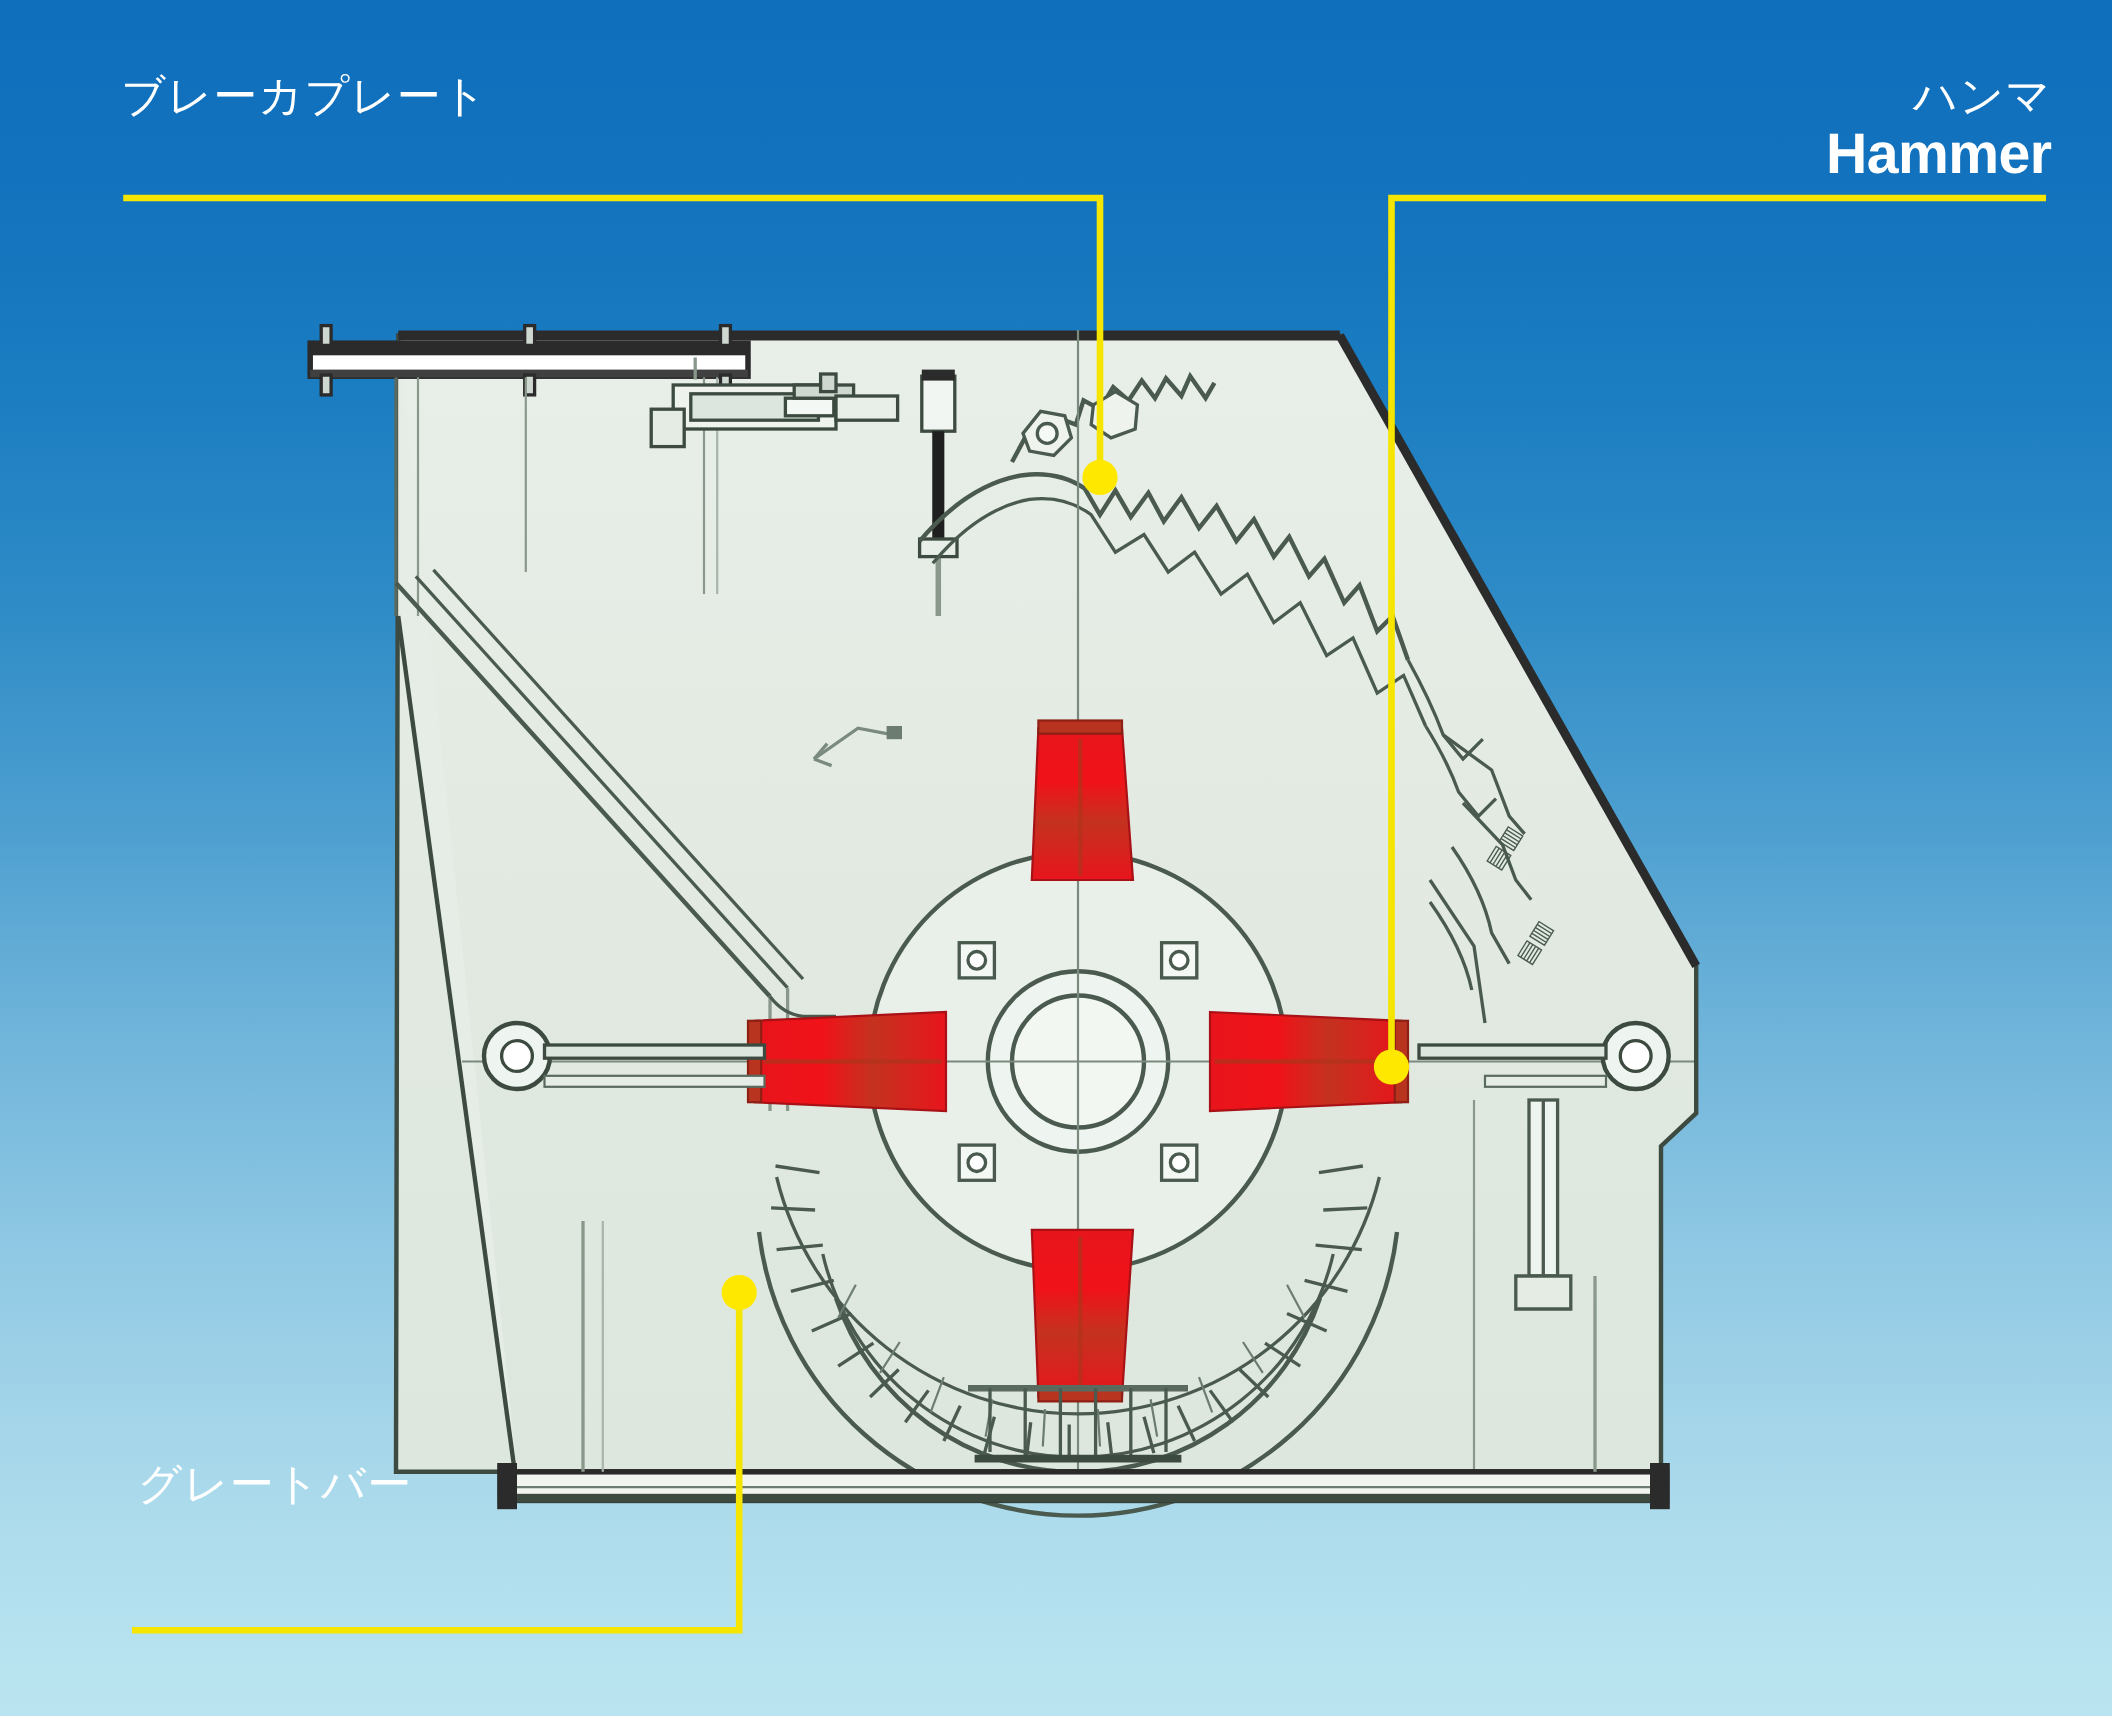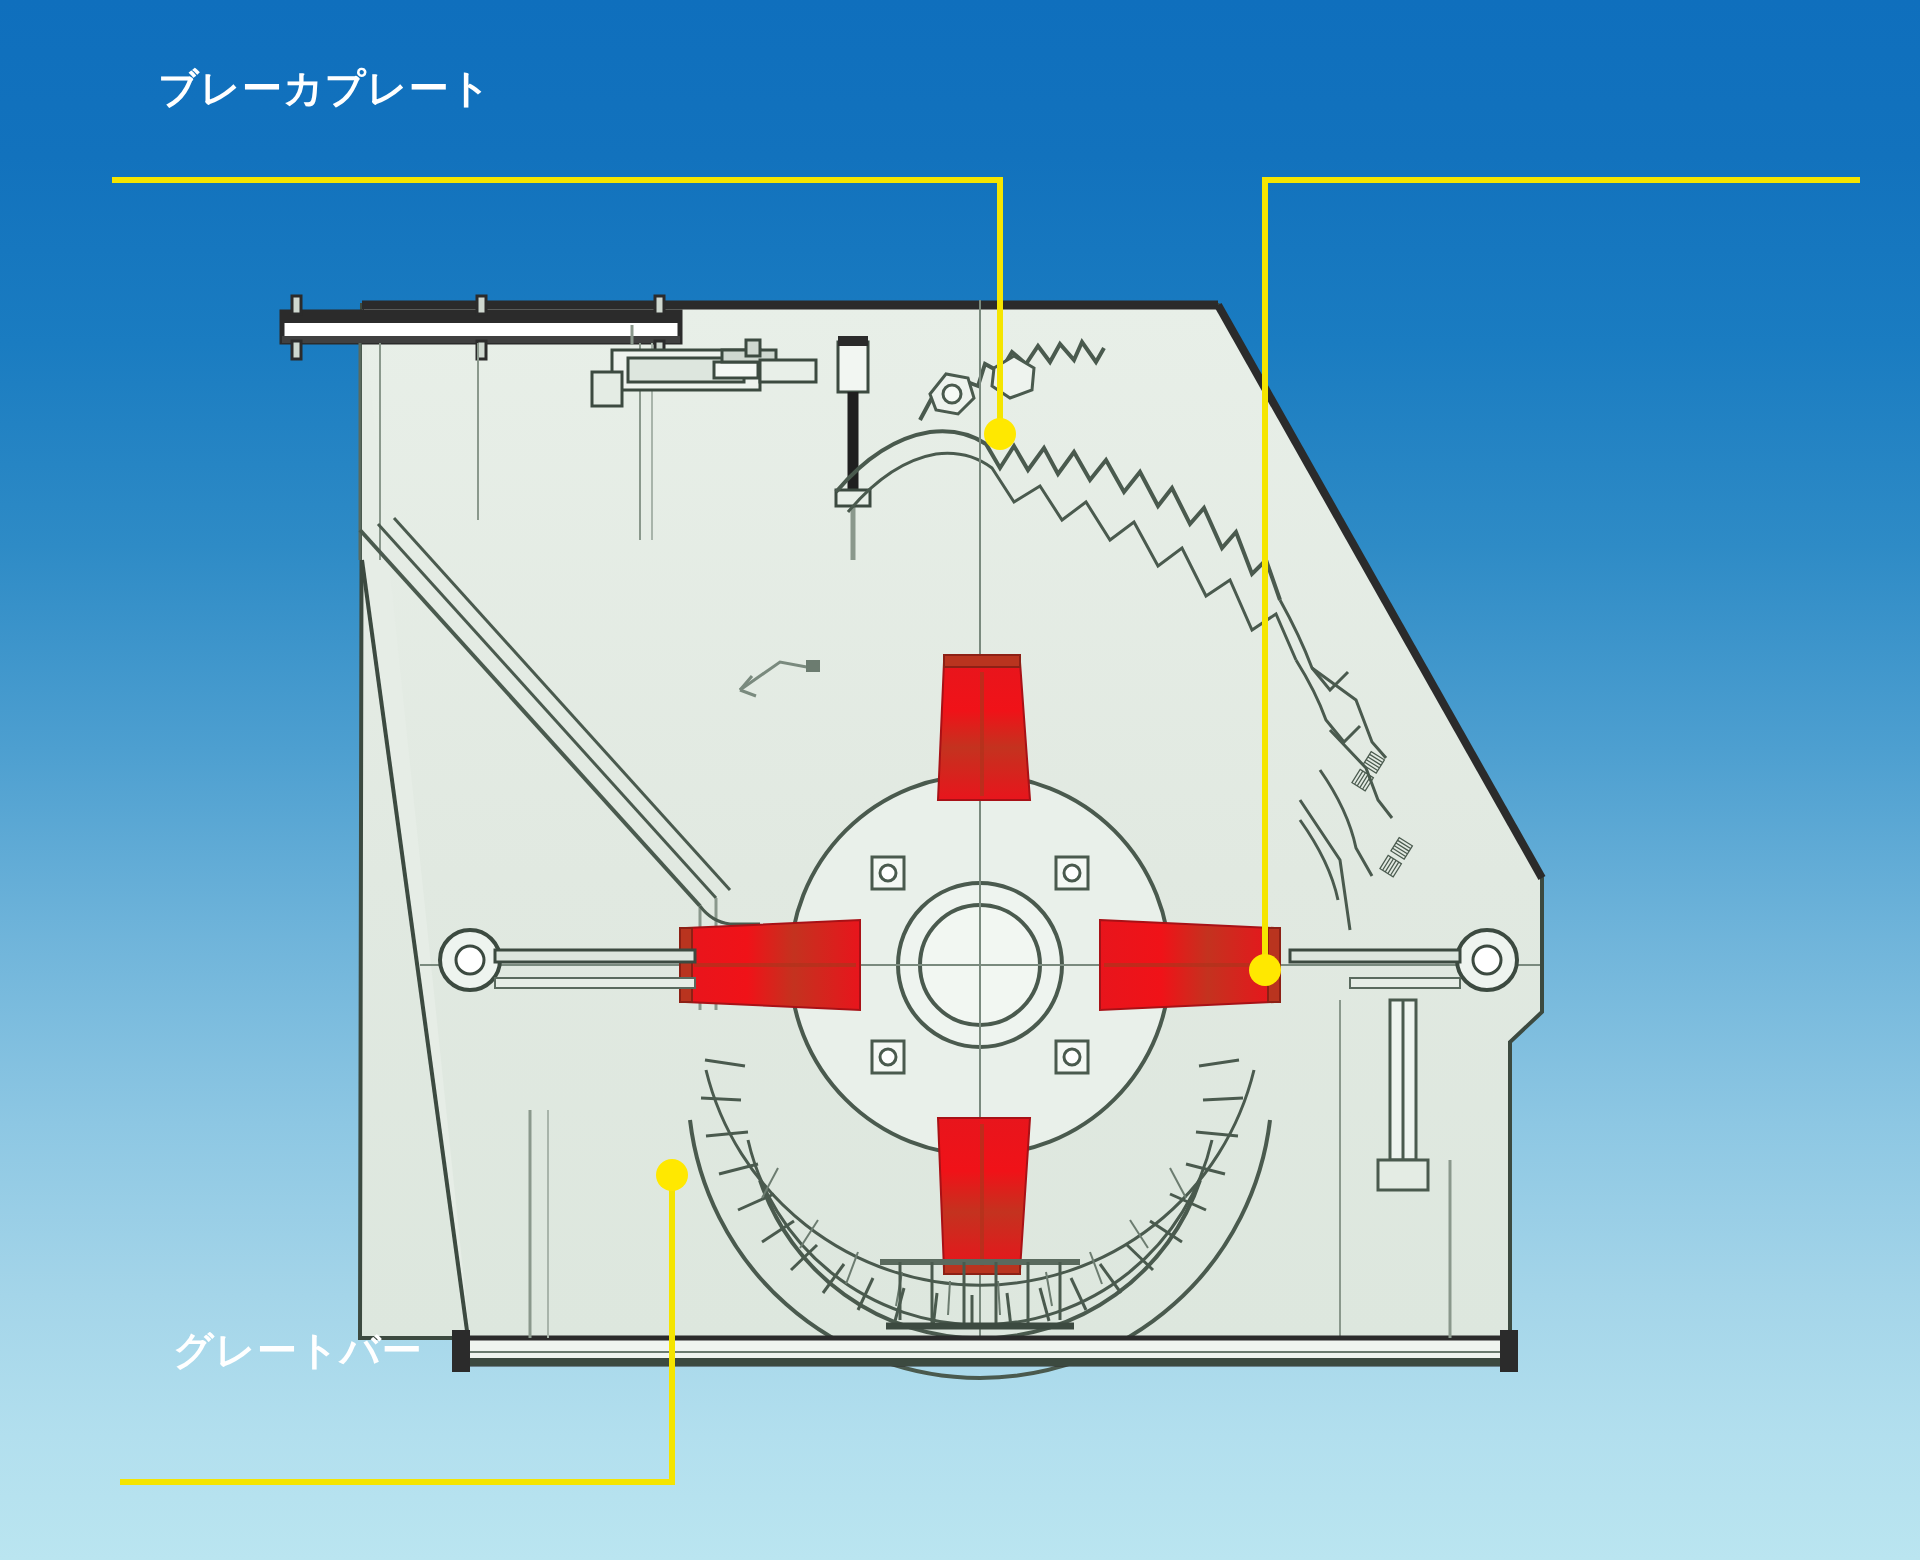--- a/index.html
+++ b/index.html
@@ -39,25 +39,24 @@
   
   .callout {
     position: absolute;
     color: #ffffff;
     line-height: 1.0;
     user-select: none;
   }
   .callout .jp {
     font-size: 40px;
     letter-spacing: 1px;
-    font-weight: 700;
+    font-weight: 400;
     white-space: nowrap;
     display: block;
     margin-bottom: 6px;
-    margin-left: 48px;
   }
   .callout .en {
     font-size: 52px;
     font-weight: 700;
     white-space: nowrap;
     display: block;
     letter-spacing: -0.5px;
   }
   #callout-breaker {
     left: 110px;
@@ -384,18 +383,22 @@
 
       <path d="M 672,1175 L 672,1482 L 120,1482" stroke-width="6"></path>
       <circle cx="672" cy="1175" r="16" fill="#ffe800" stroke="none"></circle>
     </g>
   </svg>
 
   <div class="callout" id="callout-breaker">
     <span class="jp">ブレーカプレート</span>
   </div>
 
+  <div class="callout" id="callout-hammer">
+    <span class="jp">ハンマ</span>
+    <span class="en">Hammer</span>
+  </div>
 
   <div class="callout" id="callout-grate">
     <span class="jp">グレートバー</span>
   </div>
 
 </div>
 
 </body></html>

